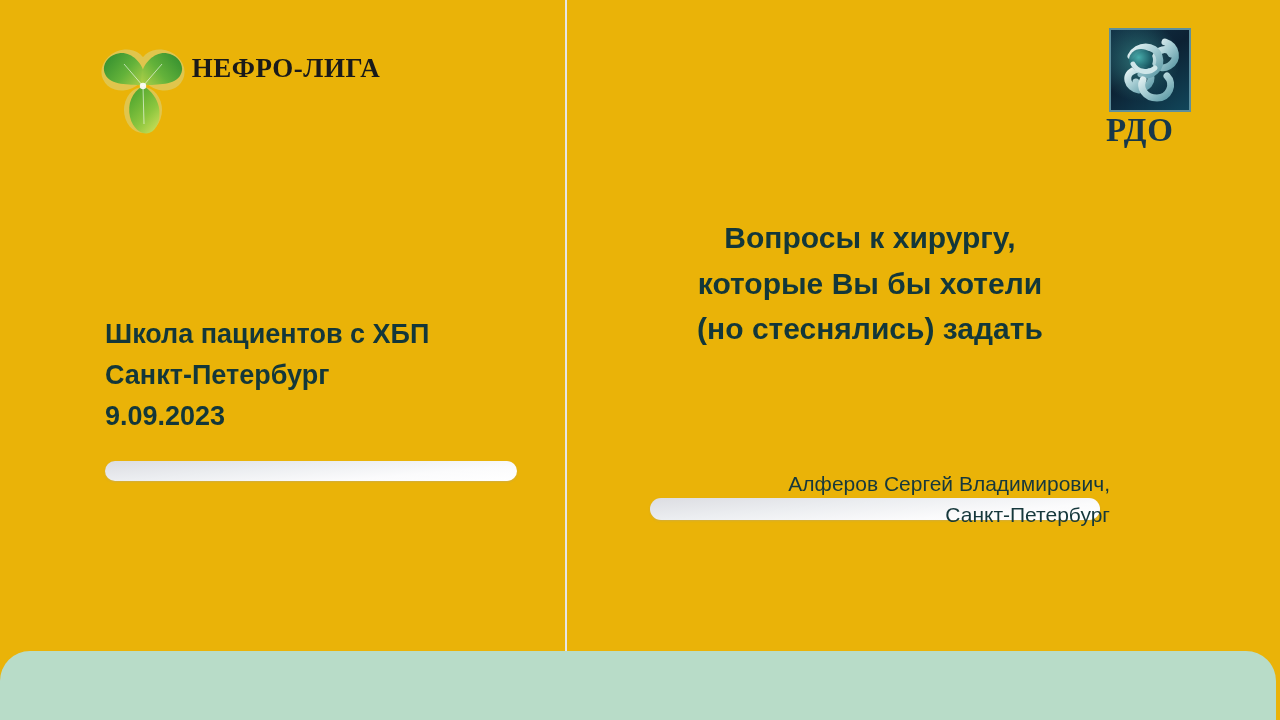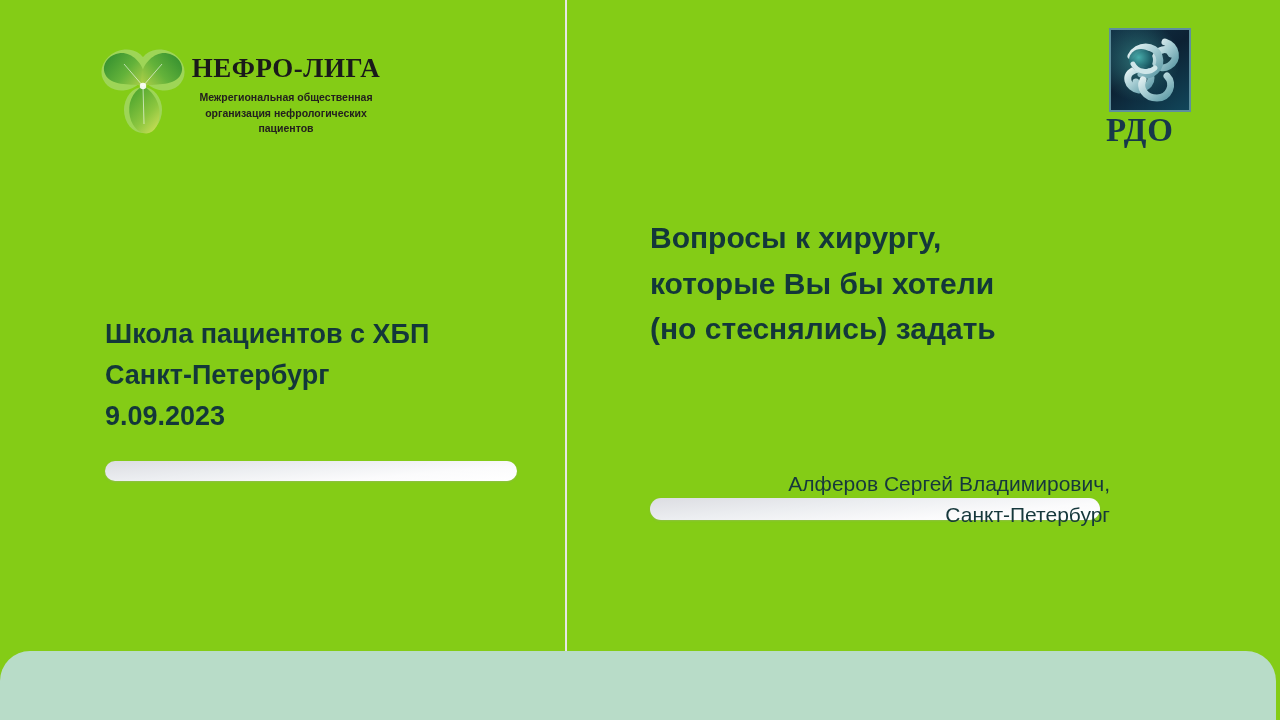--- a/index.html
+++ b/index.html
@@ -12,21 +12,21 @@
     height: 720px;
     background: #f4f4f4;
     font-family: "Liberation Sans", sans-serif;
     overflow: hidden;
   }
 
   .slide {
     position: relative;
     width: 1280px;
     height: 720px;
-    background: #84cc16;
+    background: #eab308;
     overflow: hidden;
   }
 
   
   .divider {
     position: absolute;
     left: 565px;
     top: 0;
     width: 2px;
     height: 651px;
@@ -158,20 +158,21 @@
     left: 650px;
     top: 215px;
     width: 440px;
     font-family: "Liberation Sans", sans-serif;
     font-weight: bold;
     font-size: 30px;
     line-height: 1.52;
     color: #13373a;
     margin: 0;
     white-space: pre-line;
+    text-align: center;
   }
 
   .pill-right {
     position: absolute;
     left: 650px;
     top: 498px;
     width: 450px;
     height: 22px;
     border-radius: 11px;
     background: linear-gradient(175deg, #dcdde2 0%, #eceef1 38%, #fbfbfc 72%, #ffffff 100%);
@@ -236,23 +237,20 @@
         <g stroke="#ffffff" stroke-width="0.8" opacity="0.75" fill="none">
           <path d="M43 44 L24 22"></path>
           <path d="M43 44 L62 22"></path>
           <path d="M43 44 L44 82"></path>
         </g>
         <circle cx="43" cy="44" r="3.2" fill="#ffffff" opacity="0.9"></circle>
       </svg>
     </div>
     <div class="nefro-text-block">
       <div class="nefro-wordmark">НЕФРО-ЛИГА</div>
-      <div class="nefro-subtitle">Межрегиональная общественная
-организация нефрологических
-пациентов</div>
     </div>
   </div>
 
   <div class="rdo-logo">
     <div class="rdo-square">
       <svg width="78" height="80" viewBox="0 0 78 80" xmlns="http://www.w3.org/2000/svg">
         <defs>
           <linearGradient id="rg1" x1="0" y1="0" x2="1" y2="1">
             <stop offset="0%" stop-color="#e6f2f3"></stop>
             <stop offset="45%" stop-color="#a8ced4"></stop>

